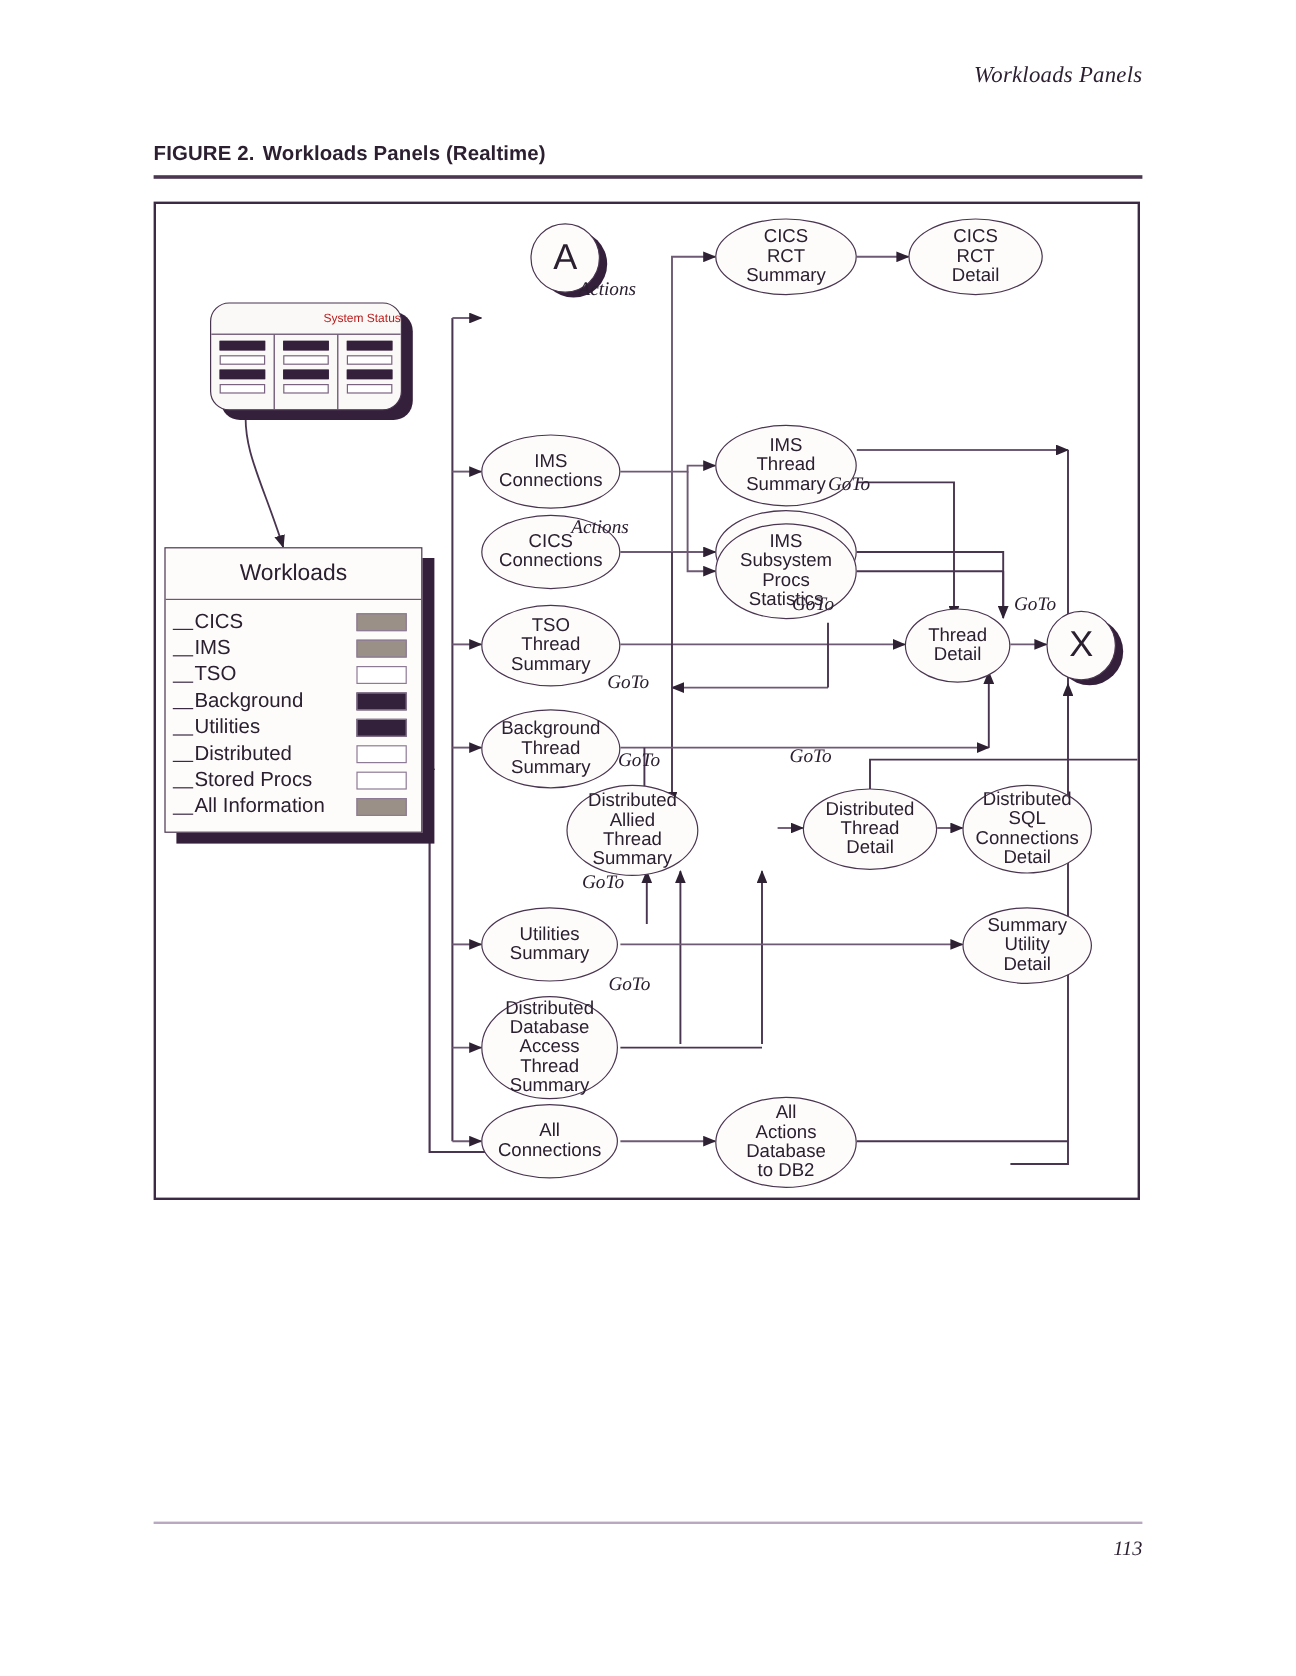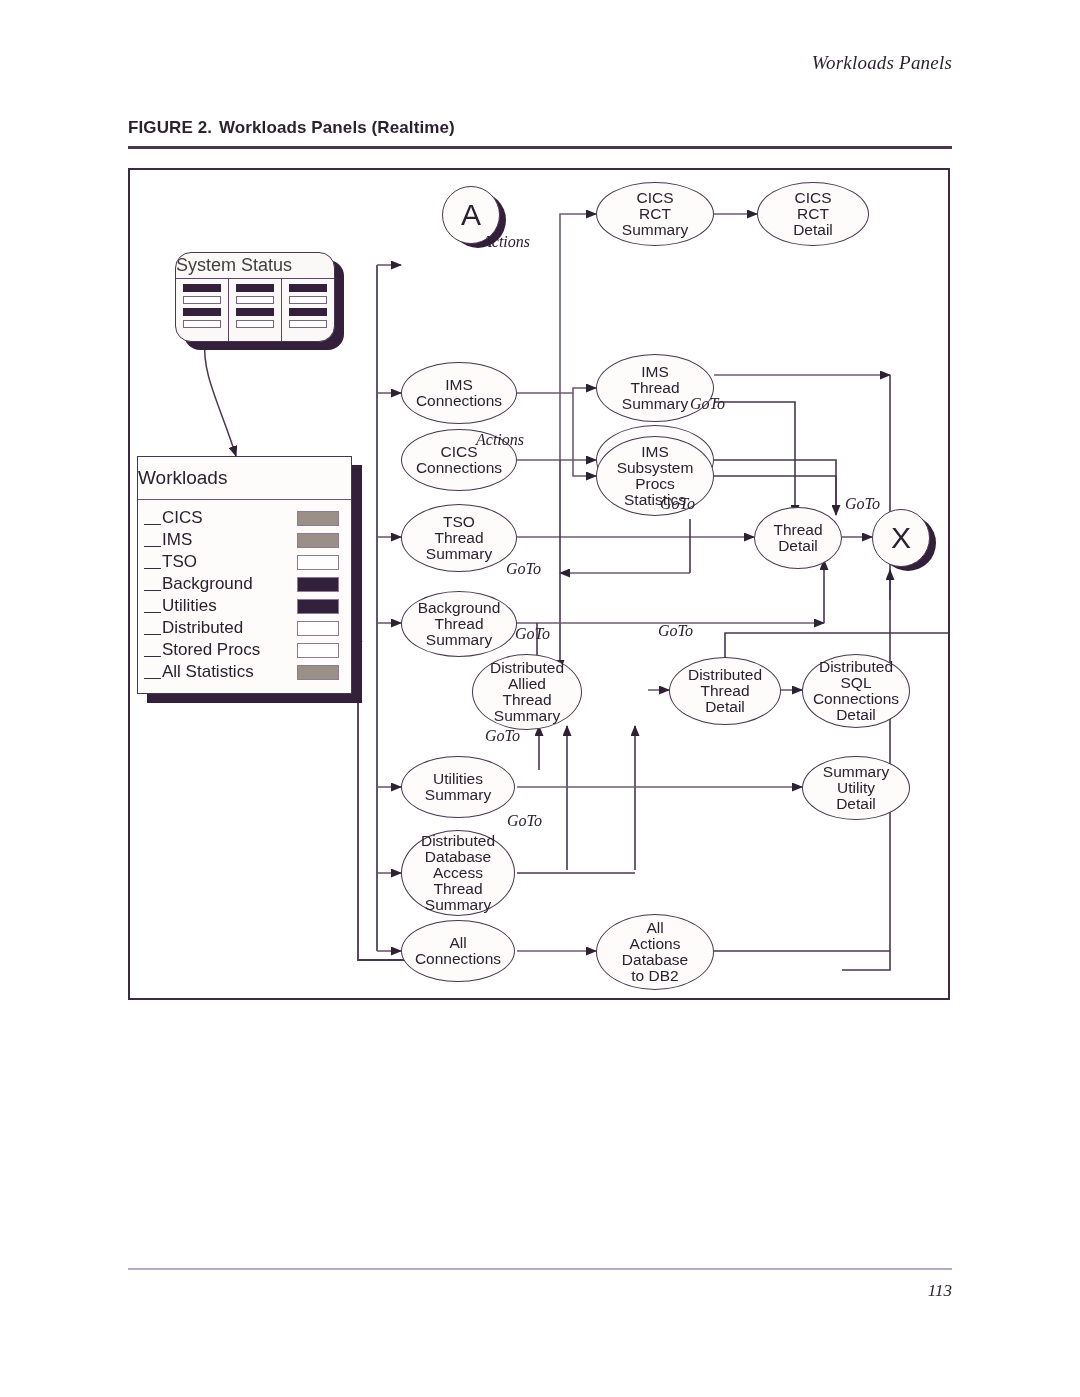--- a/index.html
+++ b/index.html
@@ -93,22 +93,22 @@
   #sysstatus .ss-shadow{
     position:absolute; left:9px; top:8px; width:160px; height:90px;
     background:#35203c; border-radius:16px;
   }
   #sysstatus .ss-face{
     position:absolute; left:0; top:0; width:160px; height:90px;
     background:#fbf9f7; border:1.5px solid #4a3550; border-radius:16px;
     box-sizing:border-box; overflow:hidden;
   }
   #sysstatus .ss-title{
-    height:25px; line-height:25px; text-align:left;
-    font-size:18px; color:#404040; border-bottom:1.4px solid #5c4464;
+    height:25px; line-height:25px; text-align:right;
+    font-size:10px; color:#b91c1c; border-bottom:1.4px solid #5c4464;
   }
   #sysstatus .ss-cols{ display:flex; height:63px; }
   #sysstatus .ss-col{
     flex:1; border-right:1.4px solid #5c4464;
     padding:5px 7px 0 7px; box-sizing:border-box;
   }
   #sysstatus .ss-col:last-child{ border-right:none; }
   #sysstatus .bar{ height:8px; margin-bottom:4px; border:1px solid #7a6380; box-sizing:border-box; }
   #sysstatus .bar.dark{ background:#35203c; border-color:#35203c; }
   #sysstatus .bar.light{ background:#ffffff; }
@@ -116,21 +116,21 @@
   
   #workloads{ position:absolute; left:7px; top:286px; width:215px; height:238px; z-index:4; }
   #workloads .wl-shadow{
     position:absolute; left:10px; top:9px; width:215px; height:238px; background:#35203c;
   }
   #workloads .wl-face{
     position:absolute; left:0; top:0; width:215px; height:238px;
     background:#fdfcfb; border:1.5px solid #4a3550; box-sizing:border-box;
   }
   #workloads .wl-title{
-    height:42px; line-height:42px; 
+    height:42px; line-height:42px; text-align:center;
     font-size:19px; color:#2b2030; border-bottom:1.4px solid #6d5575;
   }
   #workloads .wl-list{ padding:7px 0 0 6px; }
   #workloads .wl-row{
     display:flex; align-items:center; height:22px;
   }
   #workloads .wl-underscore{
     width:17px; color:#2b2030; font-size:18px;
     border-bottom:1.8px solid #3a2a42; height:13px; margin-right:1px;
   }
@@ -305,21 +305,21 @@
         </div>
 
         <div class="wl-row">
           <div class="wl-underscore"></div>
           <div class="wl-label">Stored Procs</div>
           <div class="wl-swatch" style="background:#ffffff"></div>
         </div>
 
         <div class="wl-row">
           <div class="wl-underscore"></div>
-          <div class="wl-label">All Statistics</div>
+          <div class="wl-label">All Information</div>
           <div class="wl-swatch" style="background:#9a9088"></div>
         </div>
 
       </div>
     </div>
   </div>
 
   <div class="badge" style="left:312px; top:16px;">
     <div class="shadow"></div>
     <div class="face">A</div>

